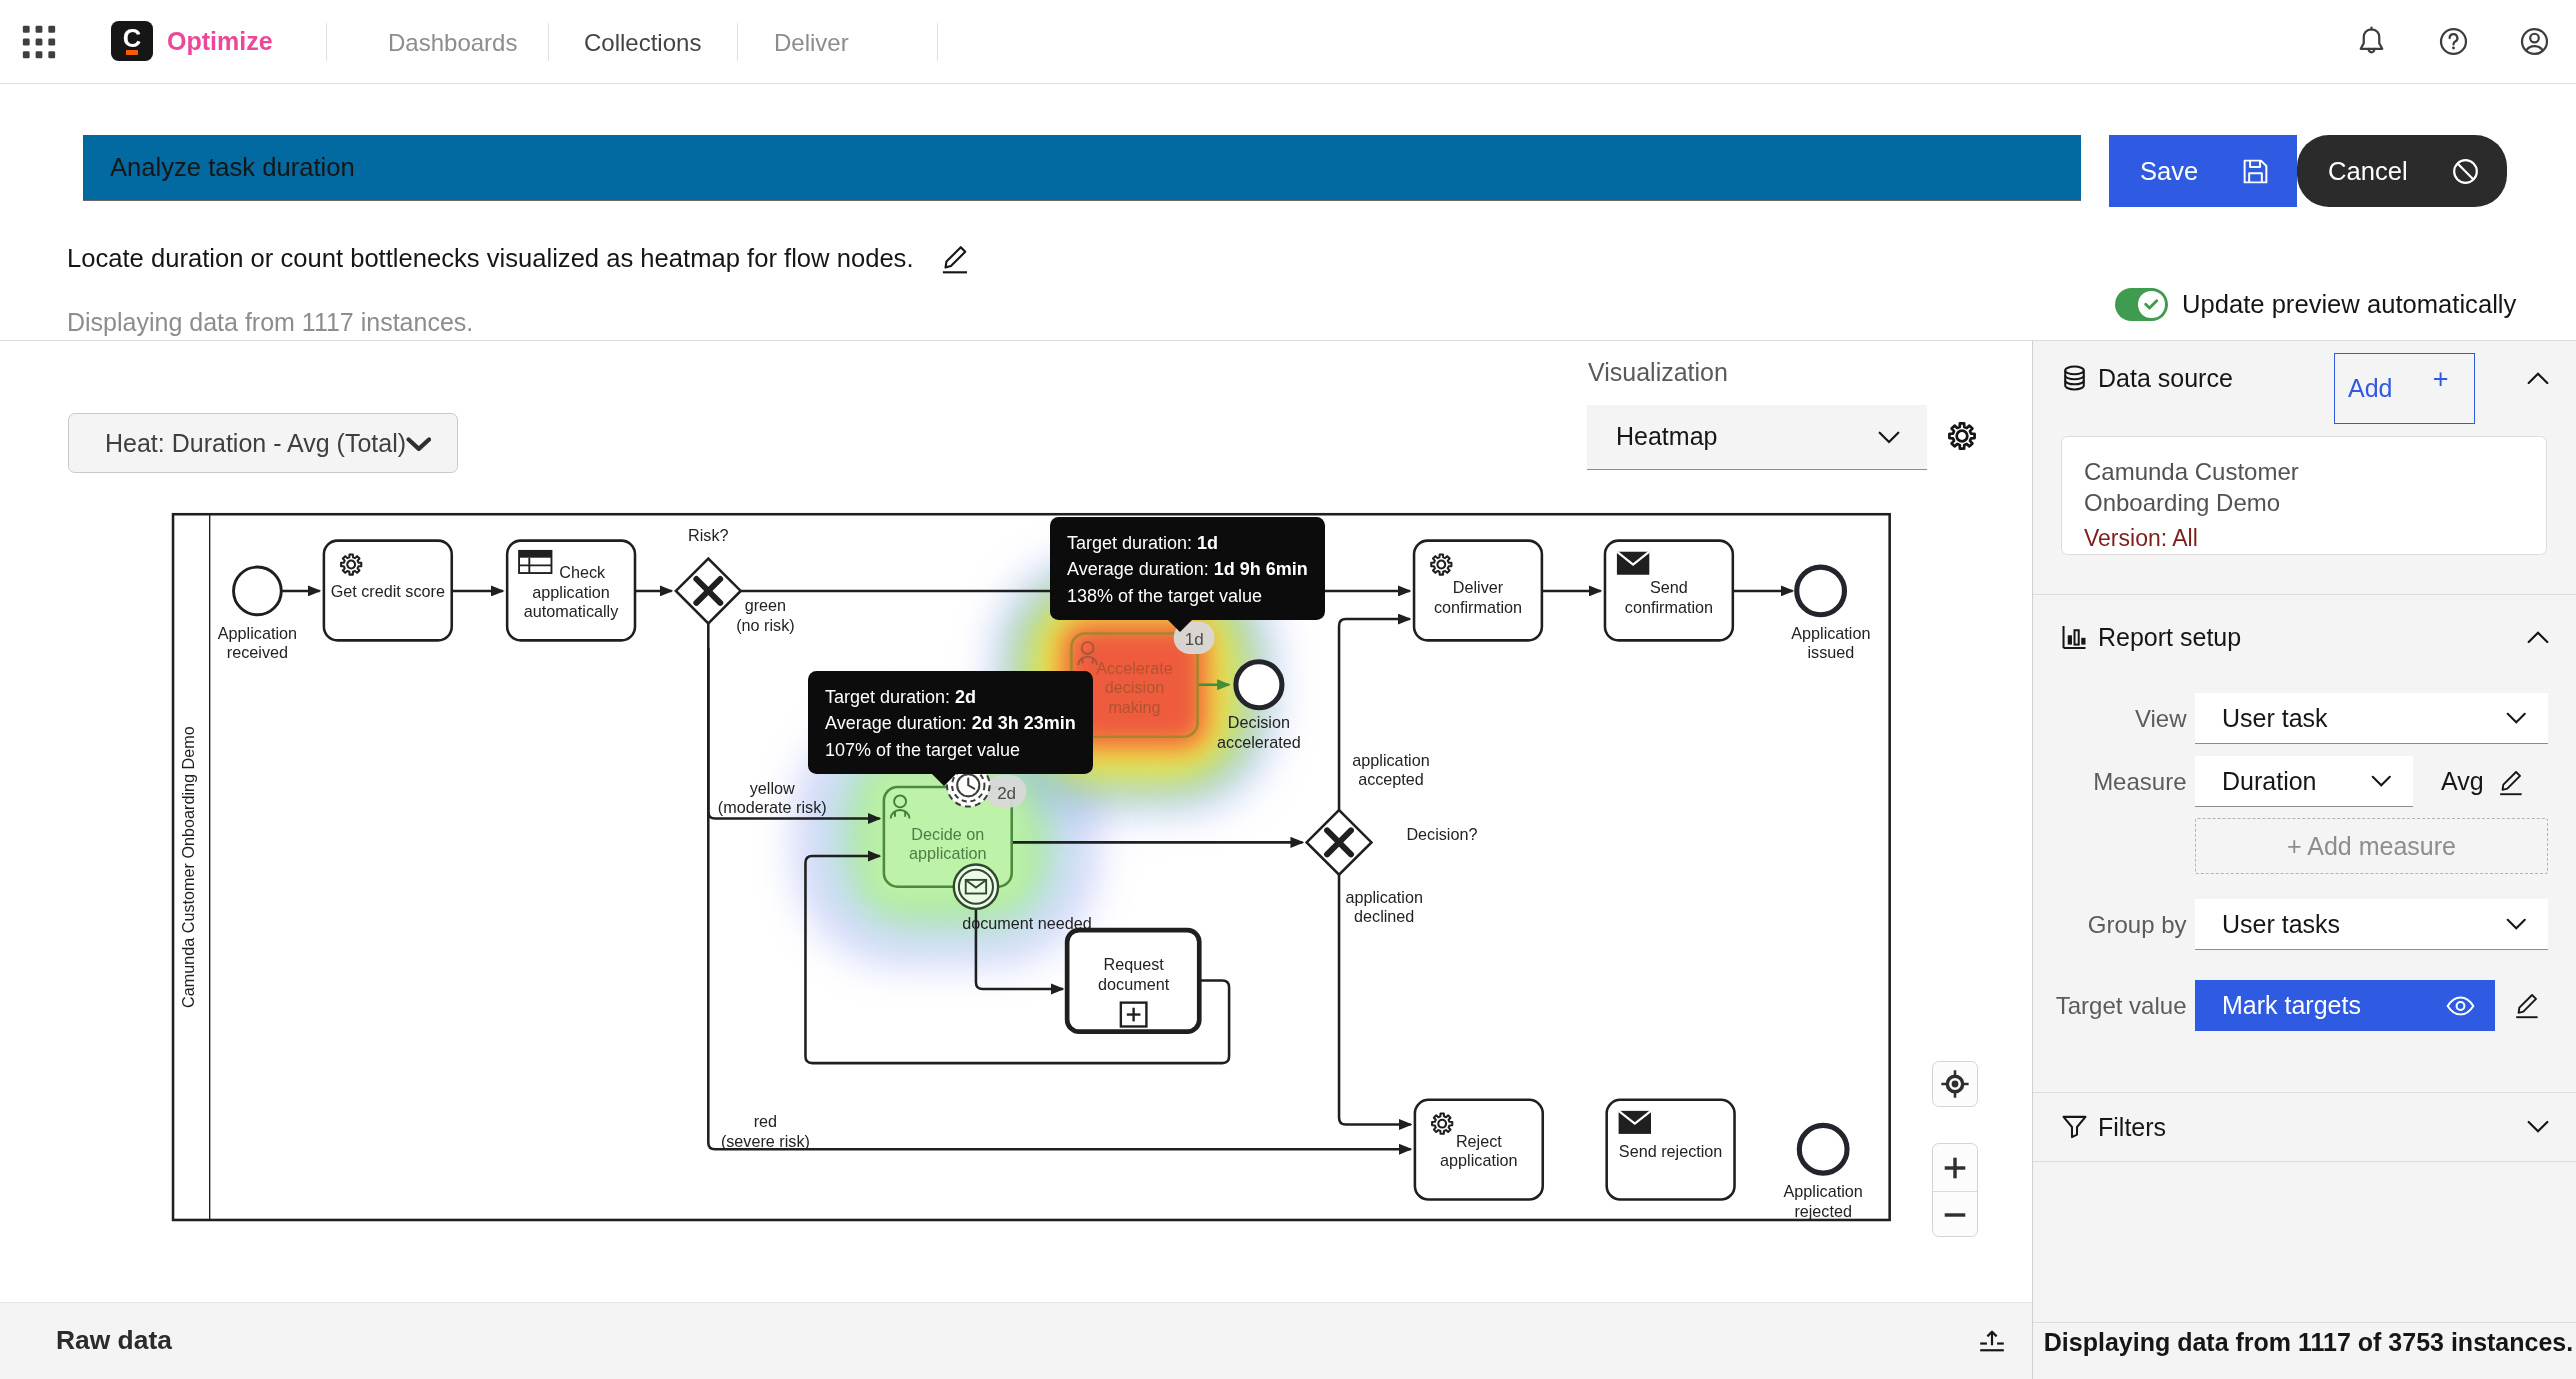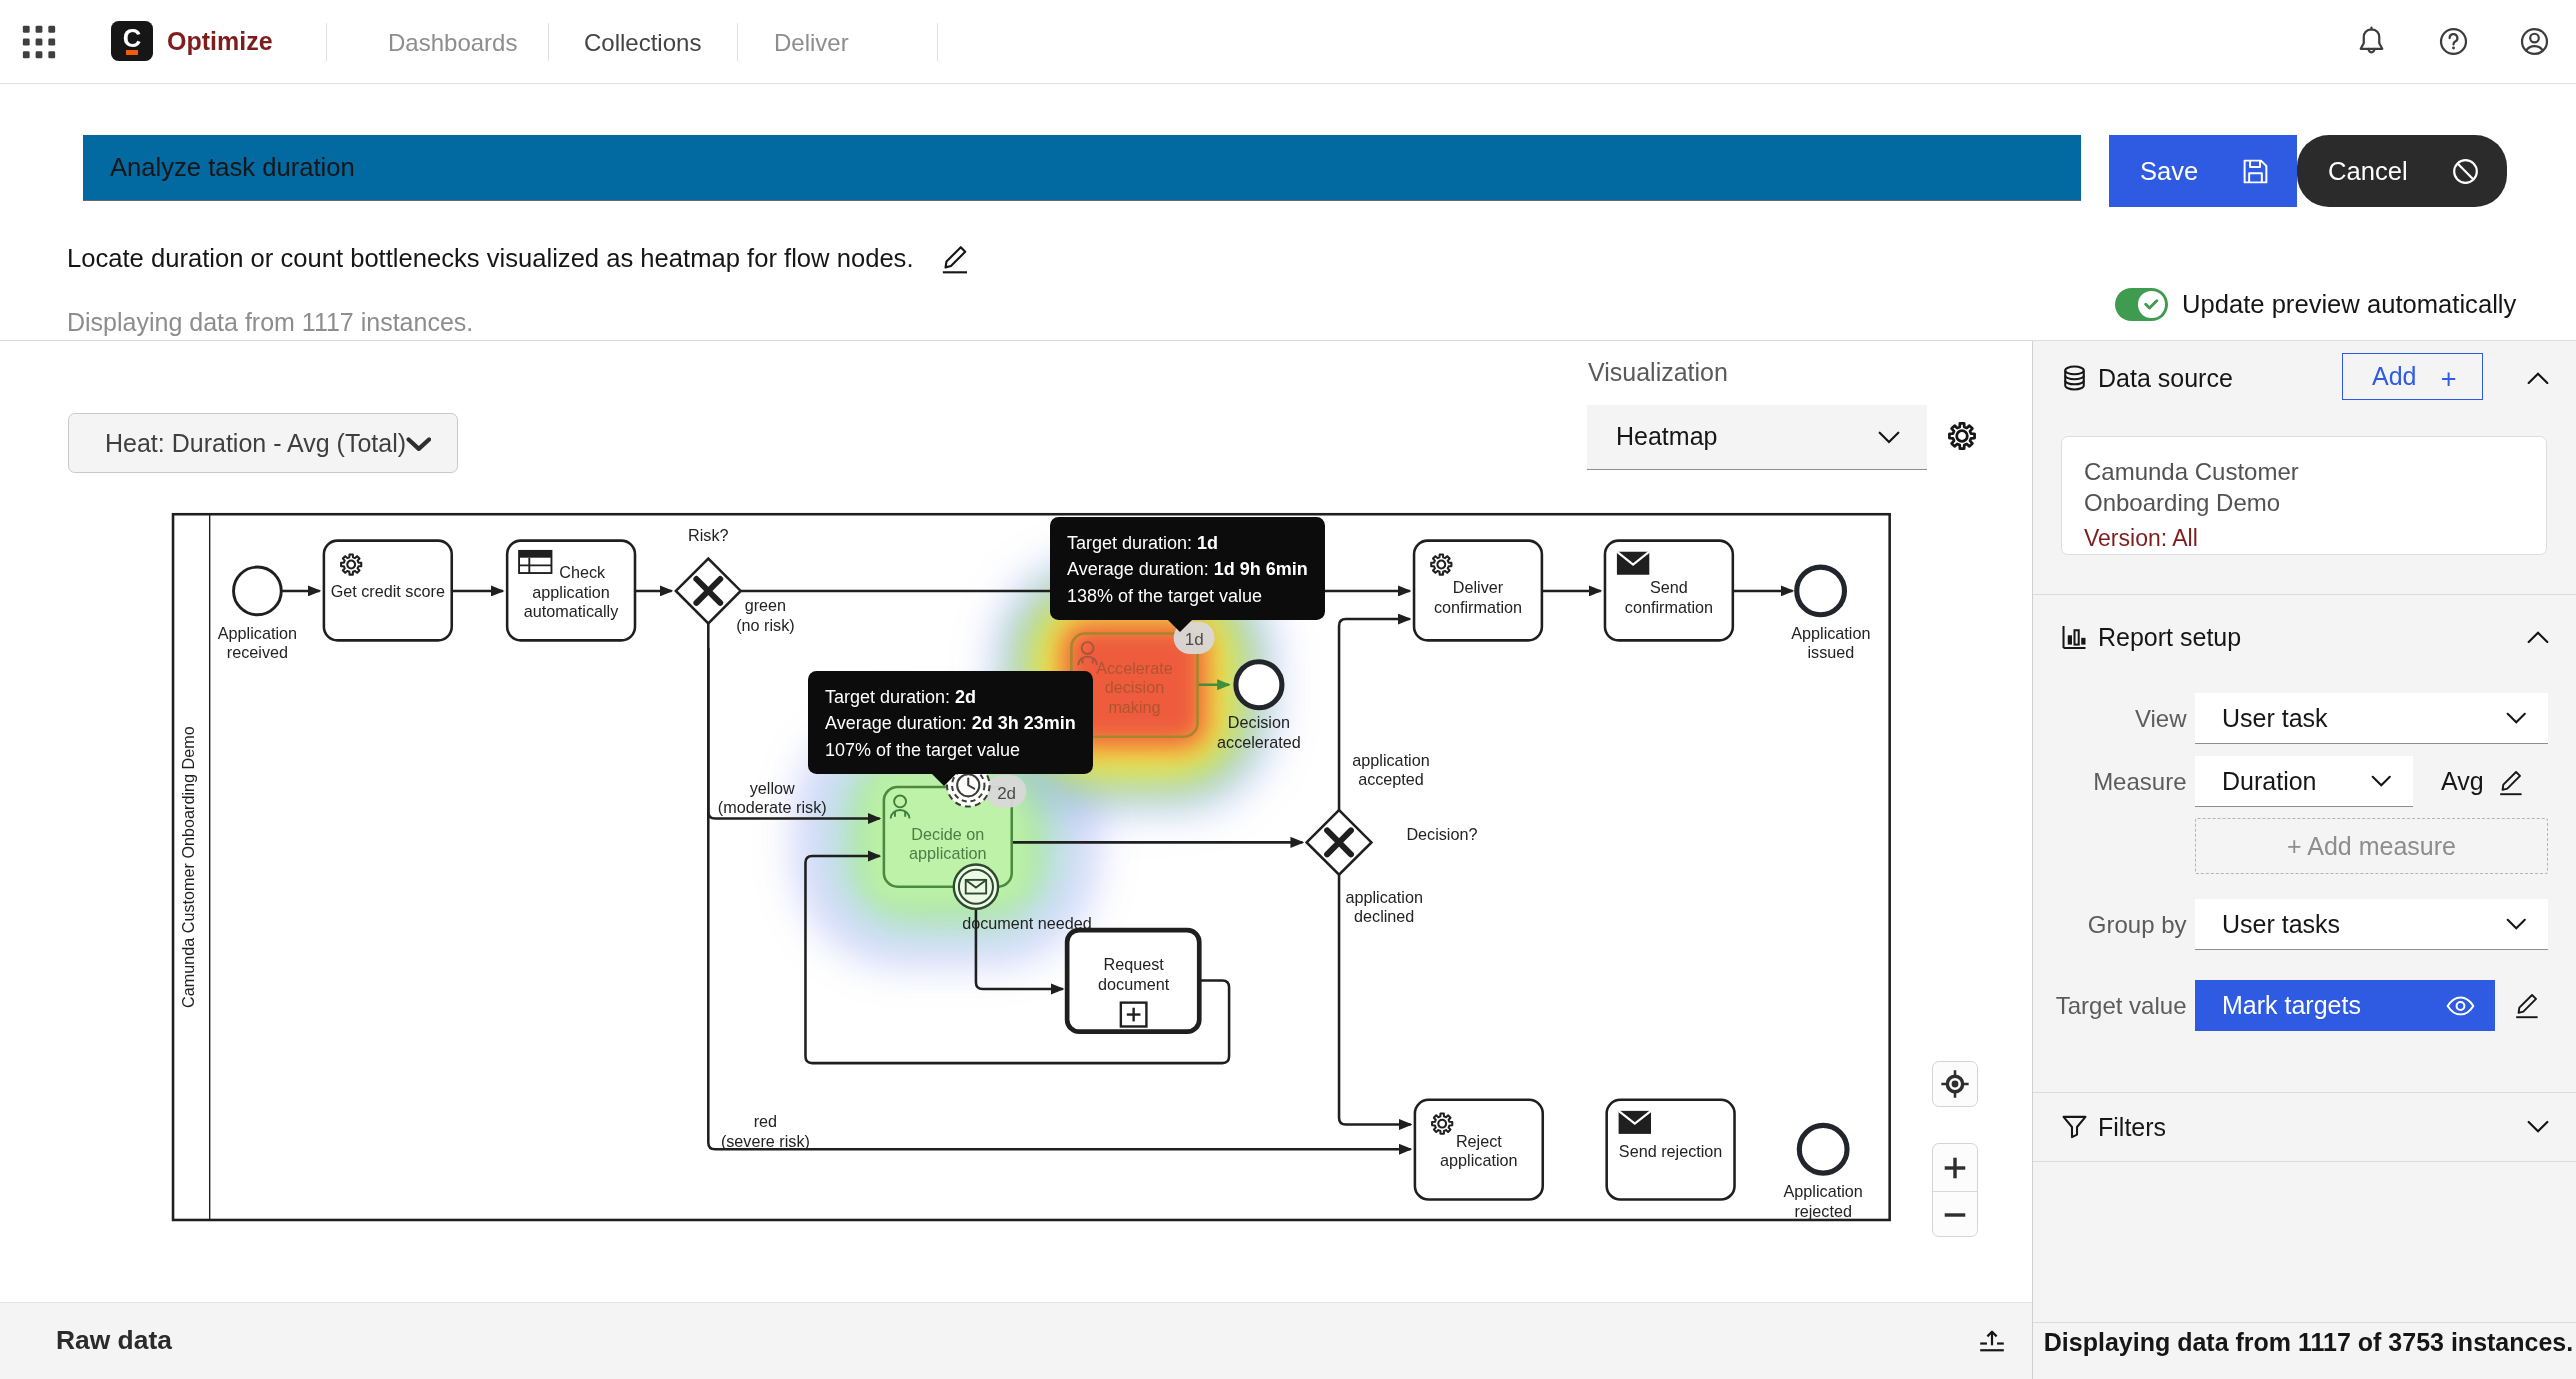--- a/index.html
+++ b/index.html
@@ -9,21 +9,21 @@
 
   
   .topbar { position:absolute; left:0; top:0; width:2576px; height:84px; background:#fff;
     border-bottom:0.9px solid #e0e0e0; }
   .appgrid { position:absolute; left:22px; top:25px; width:34px; height:34px; }
   .logo { position:absolute; left:111px; top:21px; width:42px; height:40px; background:#161616;
     border-radius:7.7px; }
   .logo .c { position:absolute; left:0; right:0; top:2.6px; text-align:center; color:#fff;
     font-weight:bold; font-size:25.6px; }
   .logo .bar { position:absolute; left:14.5px; bottom:6px; width:12.8px; height:5.1px; background:#f25c07; }
-  .product { position:absolute; left:167px; top:27px; font-size:25px; font-weight:bold; color:#7f1d1d; }
+  .product { position:absolute; left:167px; top:27px; font-size:25px; font-weight:bold; color:#ec4899; }
   .nav-sep { position:absolute; top:23px; width:0.9px; height:38px; background:#e0e0e0; }
   .tab { position:absolute; top:29px; font-size:24px; color:#8d8d8d; cursor:pointer; }
   .tab.active { color:#444; }
   .top-ic { position:absolute; top:26.4px; width:31px; height:31px; }
 
   
   .name-input { position:absolute; left:83px; top:135px; width:1998px; height:66px;
     background:#0369a1; border:none; border-bottom:1.7px solid #696969; font-size:25.6px;
     color:#161616; padding:0 27px; font-family:"Liberation Sans", sans-serif; outline:none; }
   .btn { position:absolute; top:135px; height:72px; border:none; color:#fff; font-size:25.6px;
@@ -75,23 +75,23 @@
   .tip b { font-weight:bold; }
 
   
   .sidebar { position:absolute; left:2032px; top:341px; width:544px; height:1038px;
     background:#f4f4f4; border-left:0.9px solid #d0d0d0; }
   .sb-head { position:absolute; left:0; width:100%; height:63px; }
   .sb-head .ic { position:absolute; left:28px; top:50%; transform:translateY(-50%); width:27px; height:27px; }
   .sb-head .t { position:absolute; left:65px; top:50%; transform:translateY(-50%); font-size:25px; color:#161616; }
   .sb-head .chev { position:absolute; right:27px; top:50%; transform:translateY(-50%); width:22px; height:13.6px; cursor:pointer; }
   .sb-divider { position:absolute; left:0; width:100%; height:0.9px; background:#dcdcdc; }
-  .btn-add { position:absolute; left:309px; top:6.8px; width:141px; height:47px; background:transparent;
+  .btn-add { position:absolute; left:301px; top:6.8px; width:141px; height:71px; background:transparent;
     border:1.7px solid var(--accent,#2e5be2); color:var(--accent,#2e5be2); font-size:25px;
-    font-family:"Liberation Sans", sans-serif; cursor:pointer; text-align:left; padding-left:29px; }
+    font-family:"Liberation Sans", sans-serif; cursor:pointer; text-align:left; padding-left:13px; }
   .btn-add .plus { position:absolute; right:25.6px; top:10.2px; font-size:27px; font-weight:normal; }
   .ds-card { position:absolute; left:28px; top:95px; width:486px; height:119px; background:#fff;
     border:0.9px solid #ddd; border-radius:6.8px; padding:19px 22px; }
   .ds-card .l1 { font-size:24px; color:#525252; line-height:31px; }
   .ds-card .ver { margin-top:6.8px; font-size:23px; color:#7f1d1d; }
 
   .form-label { position:absolute; width:145px; text-align:right; font-size:24px; color:#5c5c5c; }
   .select { position:absolute; background:#fff; border-bottom:1.7px solid #8d8d8d; cursor:pointer; }
   .select span { position:absolute; left:27px; top:50%; transform:translateY(-50%); font-size:25px; color:#161616; }
   .select .chev { position:absolute; right:22px; top:50%; transform:translateY(-50%); width:20.5px; height:12px; }

